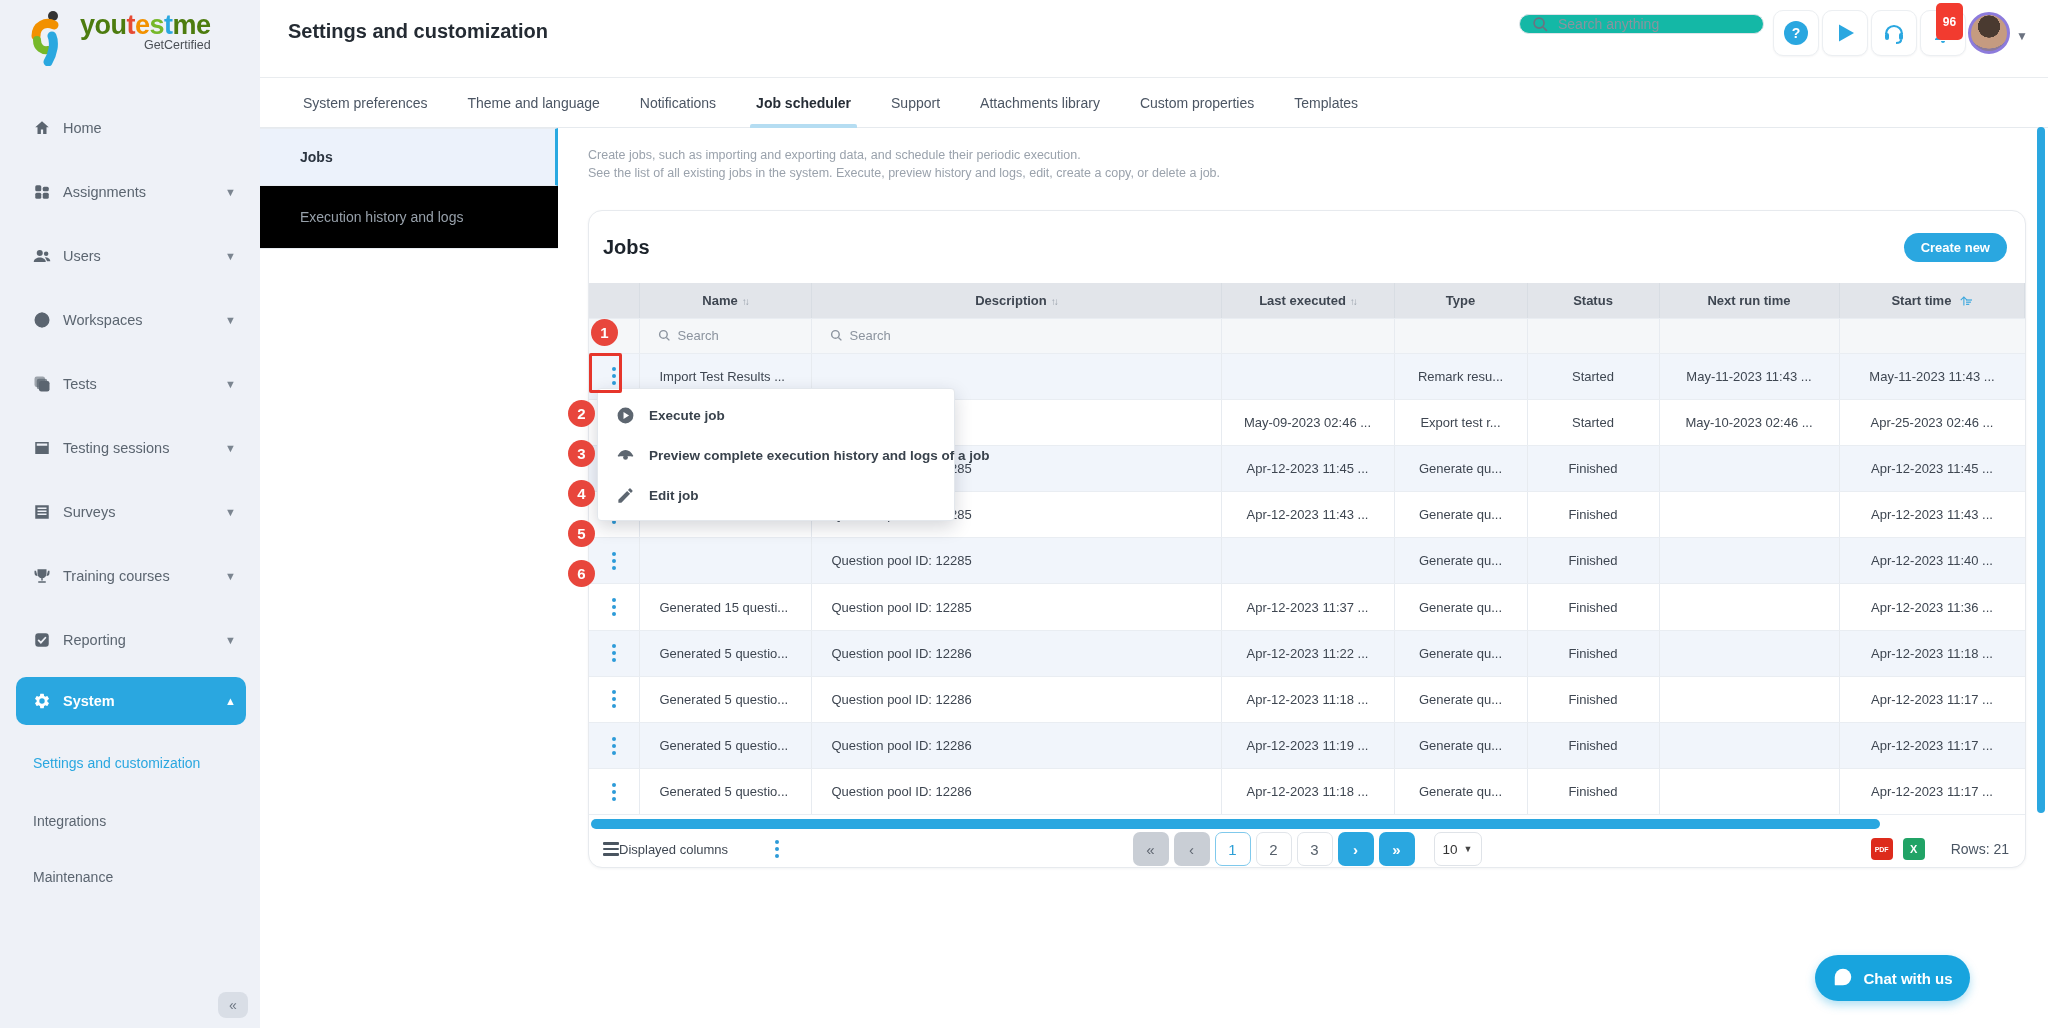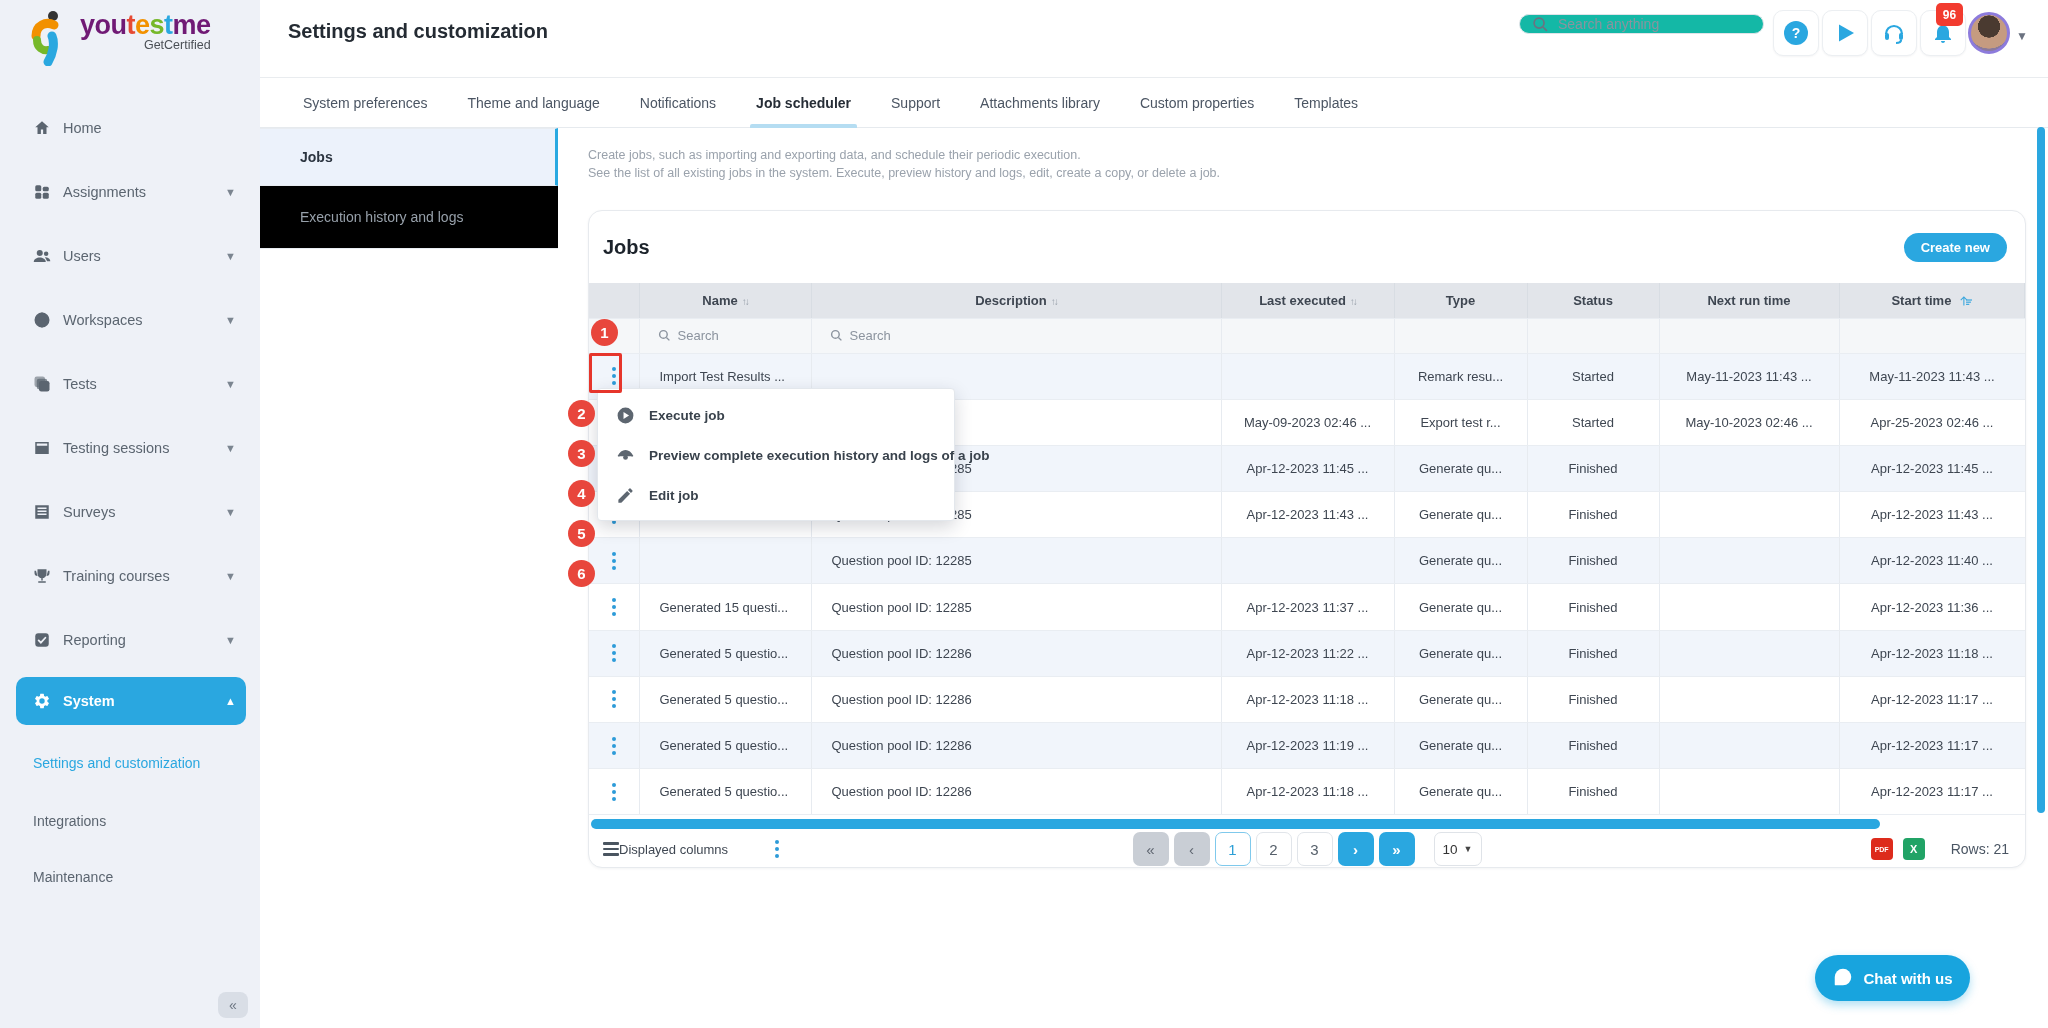--- a/index.html
+++ b/index.html
@@ -4,41 +4,41 @@
 <style>
   * { margin:0; padding:0; box-sizing:border-box; }
   body { font-family:"Liberation Sans","DejaVu Sans",sans-serif; background:#fff; }
   .app { position:relative; width:2048px; height:1028px; overflow:hidden; background:#fff; }
 
   
   .sidebar { position:absolute; left:0; top:0; width:260px; height:1028px; background:#eef1f7; }
   .logo { position:absolute; left:28px; top:10px; display:flex; align-items:flex-start; gap:8px; cursor:pointer; }
   .logo-word { font-size:27px; font-weight:bold; letter-spacing:-0.5px; line-height:30px; }
   .logo-sub { font-size:12.5px; color:#4a4f55; text-align:right; margin-top:-2px; }
-  .seg-dark{color:#701a75}.seg-red{color:#e64a33}.seg-orange{color:#f29100}.seg-green{color:#76b82a}.seg-blue{color:#2aa8e0}
+  .seg-dark{color:#4d7c0f}.seg-red{color:#e64a33}.seg-orange{color:#f29100}.seg-green{color:#76b82a}.seg-blue{color:#2aa8e0}
   .nav-item { position:absolute; left:16px; right:14px; height:40px; display:flex; align-items:center; gap:12px; padding:0 10px 0 17px; color:#5b6570; font-size:14.5px; cursor:pointer; border-radius:10px; }
   .nav-item .nav-ico { width:18px; height:18px; flex:0 0 18px; display:flex; align-items:center; justify-content:center; }
   .nav-item svg { width:18px; height:18px; fill:#5b6570; }
   .nav-chev { margin-left:auto; font-size:11px; color:#7b8590; }
   .nav-item.active { background:#2aa7e0; color:#fff; font-weight:bold; height:48px; }
   .nav-item.active svg { fill:#fff; }
   .nav-item.active .nav-chev { color:#fff; }
   .nav-sub { position:absolute; left:33px; right:10px; height:30px; display:flex; align-items:center; font-size:14px; color:#5b6570; cursor:pointer; }
   .nav-sub.current { color:#2aa7e0; }
   .collapse-btn { position:absolute; left:218px; top:992px; width:30px; height:26px; background:#d9dee6; border-radius:8px; color:#6d7682; font-size:14px; display:flex; align-items:center; justify-content:center; cursor:pointer; }
 
   
   .topbar { position:absolute; left:260px; top:0; width:1788px; height:78px; background:#fff; border-bottom:1px solid #e9ecef; }
   .page-title { position:absolute; left:28px; top:20px; font-size:20px; font-weight:bold; color:#242b33; }
   .search-box { position:absolute; left:1259px; top:14px; width:245px; height:20px; border:1.5px solid #dfe3e8; border-radius:10px; display:flex; align-items:center; gap:9px; padding:0 12px; background:#14b8a6; }
   .search-box input { border:none; outline:none; font-size:14px; color:#3c434b; width:170px; background:transparent; font-family:inherit; }
   .search-box input::placeholder { color:#8b939e; }
   .icon-btn { position:absolute; top:10px; width:46px; height:46px; background:#fff; border:1px solid #eceff2; border-radius:10px; display:flex; align-items:center; justify-content:center; cursor:pointer; box-shadow:0 1px 2px rgba(30,40,60,.05); }
   .help-circle { width:24px; height:24px; border-radius:50%; background:#2aa7e0; color:#fff; font-size:14px; font-weight:bold; display:flex; align-items:center; justify-content:center; }
-  .noti-badge { position:absolute; left:1676px; top:3px; min-width:27px; height:23px; background:#f23b2f; border-radius:5px; color:#fff; font-size:12px; font-weight:bold; display:flex; align-items:center; justify-content:center; padding:5px 4px; z-index:5; }
+  .noti-badge { position:absolute; left:1676px; top:3px; min-width:27px; height:37px; background:#f23b2f; border-radius:5px; color:#fff; font-size:12px; font-weight:bold; display:flex; align-items:center; justify-content:center; padding:5px 4px; z-index:5; }
   .avatar { position:absolute; left:1708px; top:12px; width:42px; height:42px; border-radius:50%; border:3px solid #8d7bdc; background:radial-gradient(circle at 50% 32%, #4a3a30 0 36%, #c59b80 37% 72%, #8a7a9b 73%); cursor:pointer; }
   .avatar-caret { position:absolute; left:1756px; top:29px; color:#6b7280; font-size:12px; cursor:pointer; }
 
   
   .tabsbar { position:absolute; left:260px; top:78px; width:1788px; height:50px; background:#fff; border-bottom:1px solid #e6eaee; display:flex; align-items:center; gap:40px; padding-left:43px; }
   .tab { font-size:14px; color:#4b5563; cursor:pointer; position:relative; height:50px; display:flex; align-items:center; white-space:nowrap; }
   .tab.active { color:#262d36; font-weight:bold; }
   .tab.active::after { content:""; position:absolute; left:-6px; right:-6px; bottom:0; height:4px; background:#b5ddf2; border-radius:2px 2px 0 0; }
 
   

